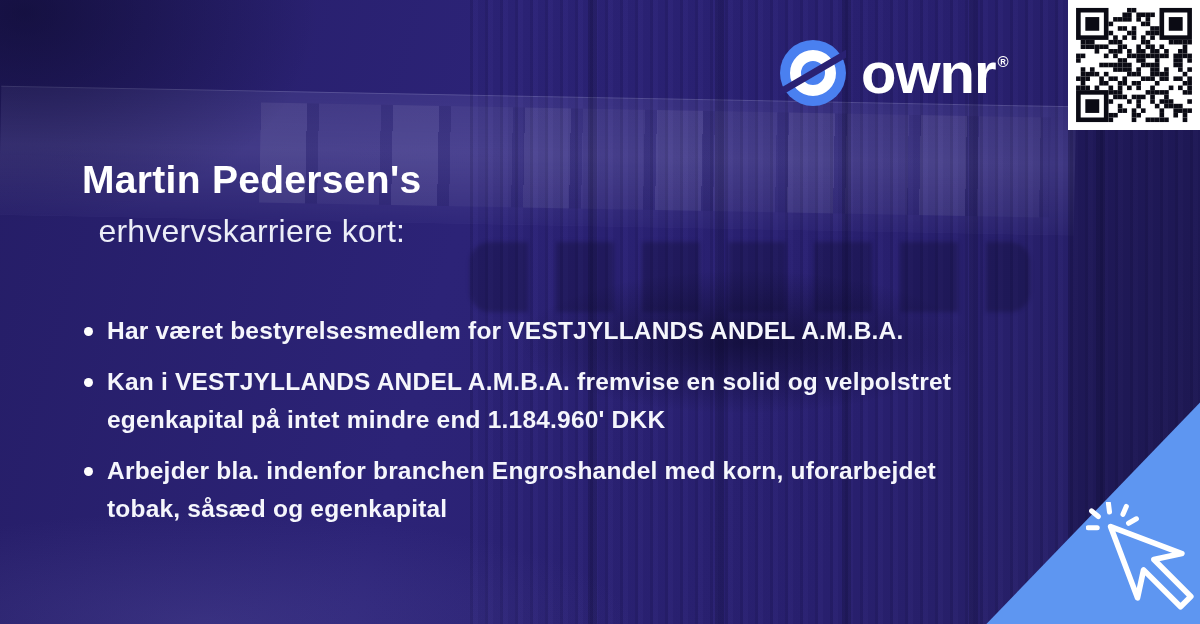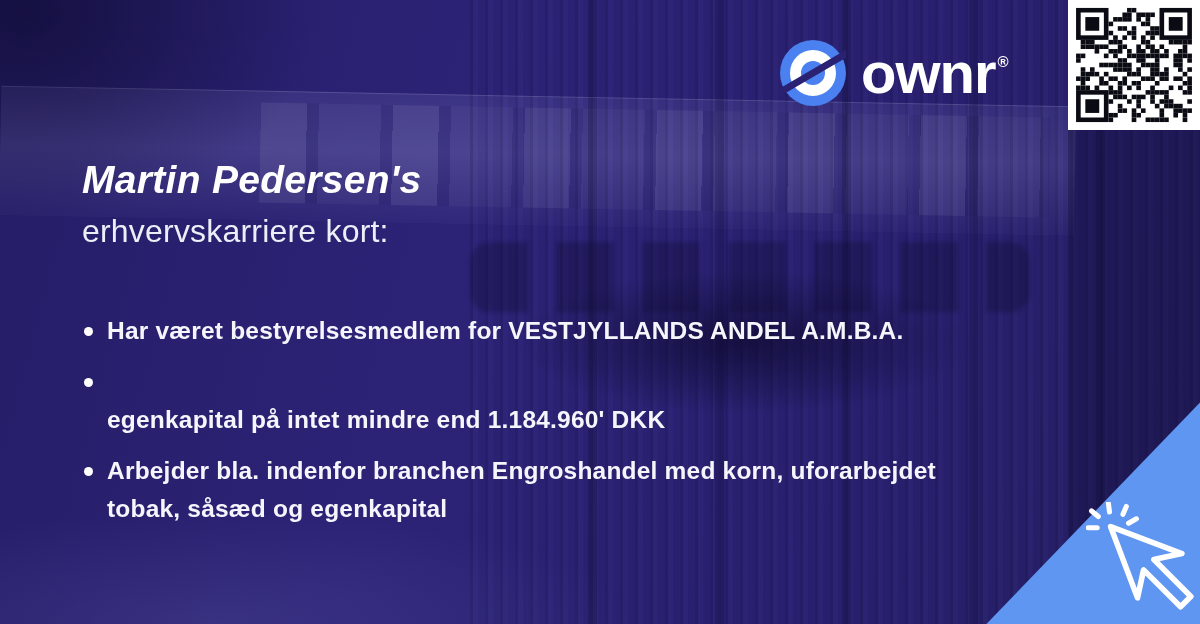--- a/index.html
+++ b/index.html
@@ -39,22 +39,22 @@
   .wordmark-wrap{display:flex;align-items:flex-start;}
   .wordmark{font-size:58px;font-weight:700;color:#ffffff;letter-spacing:-1px;line-height:66px;}
   .reg{font-size:15px;font-weight:700;color:#ffffff;margin-top:13px;margin-left:2px;}
 
   
   .qr{position:absolute;top:0;right:0;width:132px;height:130px;background:#ffffff;}
   .qr svg{display:block;width:132px;height:130px;}
 
   
   .headline{position:absolute;left:82px;top:156px;color:#ffffff;}
-  .headline h1{margin:0;font-size:39px;line-height:48px;font-weight:700;letter-spacing:.3px;font-style:italic;}
-  .headline h2{margin:8px 0 0;font-size:32px;line-height:38px;font-weight:400;color:#eceef8;letter-spacing:.2px;}
+  .headline h1{margin:0;font-size:39px;line-height:48px;font-weight:700;letter-spacing:.3px;}
+  .headline h2{margin:8px 0 0;font-size:32px;line-height:38px;font-weight:400;color:#eceef8;letter-spacing:.2px;text-align:center;}
 
   
   .bullets{position:absolute;left:84px;top:312px;margin:0;padding:0;list-style:none;width:1000px;}
   .bullets li{display:flex;gap:14px;margin-bottom:13px;
     font-size:24.5px;font-weight:700;line-height:38px;color:#f5f6fc;letter-spacing:.2px;}
   .bullets .dot{flex:none;width:9px;height:9px;border-radius:50%;background:#ffffff;margin-top:15px;}
   .bullets .lines span{white-space:nowrap;text-align:right;}
 
   
   .corner-triangle{position:absolute;inset:0;background:#5e96f1;
@@ -338,21 +338,21 @@
 <ul class="bullets">
   <li>
     <span class="dot"></span>
     <span class="lines">
       <span>Har været bestyrelsesmedlem for VESTJYLLANDS ANDEL A.M.B.A.</span><br>
     </span>
   </li>
   <li>
     <span class="dot"></span>
     <span class="lines">
-      <br>
+      <span>Kan i VESTJYLLANDS ANDEL A.M.B.A. fremvise en solid og velpolstret</span><br>
       <span>egenkapital på intet mindre end 1.184.960' DKK</span>
     </span>
   </li>
   <li>
     <span class="dot"></span>
     <span class="lines">
       <span>Arbejder bla. indenfor branchen Engroshandel med korn, uforarbejdet</span><br>
       <span>tobak, såsæd og egenkapital</span>
     </span>
   </li>

